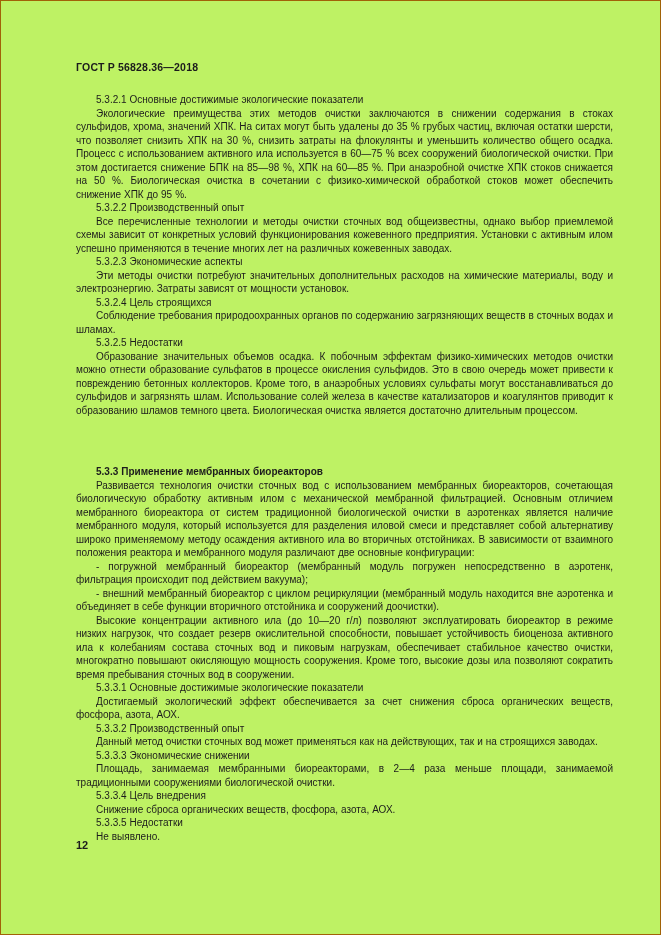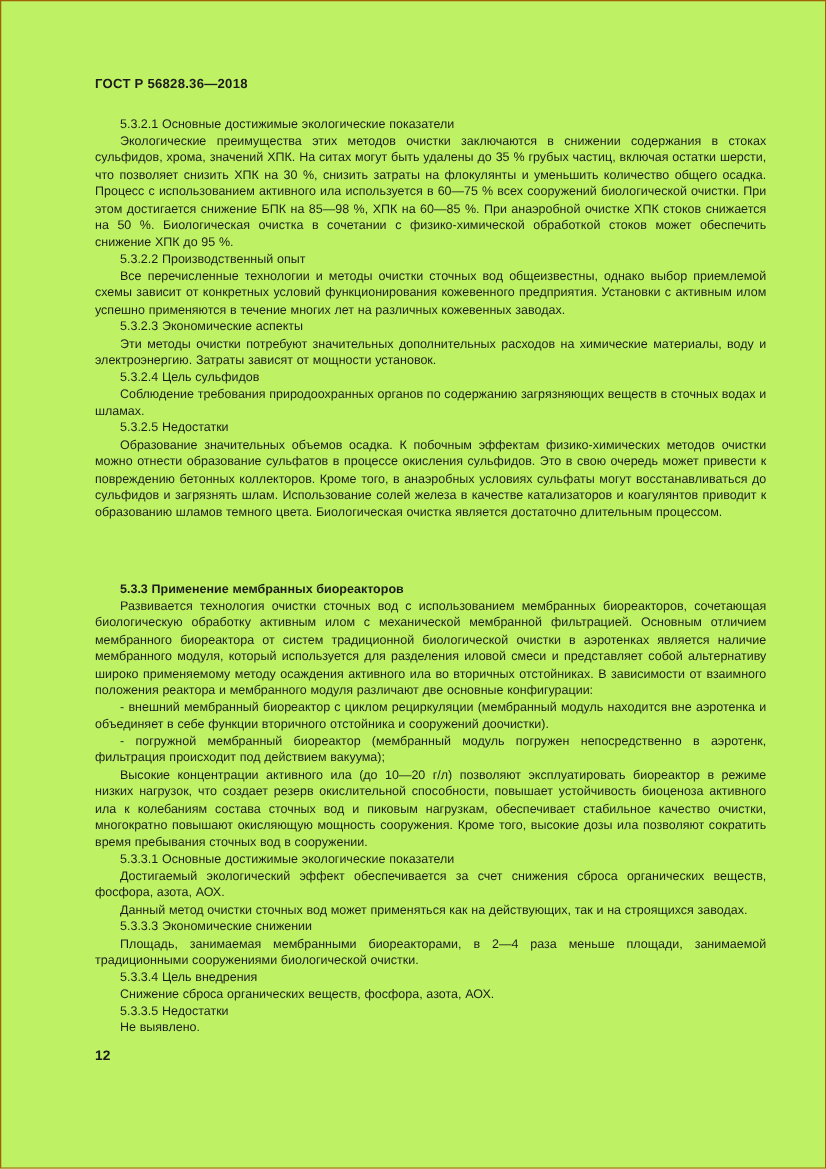--- a/index.html
+++ b/index.html
@@ -63,31 +63,32 @@
 <div class="page">
   <div class="doc-header">ГОСТ Р 56828.36—2018</div>
 
   <div class="doc-content">
       <p class="para sub">5.3.2.1 Основные достижимые экологические показатели</p>
       <p class="para body">Экологические преимущества этих методов очистки заключаются в снижении содержания в стоках сульфидов, хрома, значений ХПК. На ситах могут быть удалены до 35 % грубых частиц, включая остатки шерсти, что позволяет снизить ХПК на 30 %, снизить затраты на флокулянты и уменьшить количество общего осадка. Процесс с использованием активного ила используется в 60—75 % всех сооружений биологической очистки. При этом достигается снижение БПК на 85—98 %, ХПК на 60—85 %. При анаэробной очистке ХПК стоков снижается на 50 %. Биологическая очистка в сочетании с физико-химической обработкой стоков может обеспечить снижение ХПК до 95 %.</p>
       <p class="para sub">5.3.2.2 Производственный опыт</p>
       <p class="para body">Все перечисленные технологии и методы очистки сточных вод общеизвестны, однако выбор приемлемой схемы зависит от конкретных условий функционирования кожевенного предприятия. Установки с активным илом успешно применяются в течение многих лет на различных кожевенных заводах.</p>
       <p class="para sub">5.3.2.3 Экономические аспекты</p>
       <p class="para body">Эти методы очистки потребуют значительных дополнительных расходов на химические материалы, воду и электроэнергию. Затраты зависят от мощности установок.</p>
-      <p class="para sub">5.3.2.4 Цель сульфидов</p>
+      <p class="para sub">5.3.2.4 Цель строящихся</p>
       <p class="para body">Соблюдение требования природоохранных органов по содержанию загрязняющих веществ в сточных водах и шламах.</p>
       <p class="para sub">5.3.2.5 Недостатки</p>
       <p class="para body">Образование значительных объемов осадка. К побочным эффектам физико-химических методов очистки можно отнести образование сульфатов в процессе окисления сульфидов. Это в свою очередь может привести к повреждению бетонных коллекторов. Кроме того, в анаэробных условиях сульфаты могут восстанавливаться до сульфидов и загрязнять шлам. Использование солей железа в качестве катализаторов и коагулянтов приводит к образованию шламов темного цвета. Биологическая очистка является достаточно длительным процессом.</p>
       <p class="para bold">5.3.3 Применение мембранных биореакторов</p>
       <p class="para body">Развивается технология очистки сточных вод с использованием мембранных биореакторов, сочетающая биологическую обработку активным илом с механической мембранной фильтрацией. Основным отличием мембранного биореактора от систем традиционной биологической очистки в аэротенках является наличие мембранного модуля, который используется для разделения иловой смеси и представляет собой альтернативу широко применяемому методу осаждения активного ила во вторичных отстойниках. В зависимости от взаимного положения реактора и мембранного модуля различают две основные конфигурации:</p>
+      <p class="para body">- погружной мембранный биореактор (мембранный модуль погружен непосредственно в аэротенк, фильтрация происходит под действием вакуума);</p>
       <p class="para body">- внешний мембранный биореактор с циклом рециркуляции (мембранный модуль находится вне аэротенка и объединяет в себе функции вторичного отстойника и сооружений доочистки).</p>
-      <p class="para body">- погружной мембранный биореактор (мембранный модуль погружен непосредственно в аэротенк, фильтрация происходит под действием вакуума);</p>
       <p class="para body">Высокие концентрации активного ила (до 10—20 г/л) позволяют эксплуатировать биореактор в режиме низких нагрузок, что создает резерв окислительной способности, повышает устойчивость биоценоза активного ила к колебаниям состава сточных вод и пиковым нагрузкам, обеспечивает стабильное качество очистки, многократно повышают окисляющую мощность сооружения. Кроме того, высокие дозы ила позволяют сократить время пребывания сточных вод в сооружении.</p>
       <p class="para sub">5.3.3.1 Основные достижимые экологические показатели</p>
       <p class="para body">Достигаемый экологический эффект обеспечивается за счет снижения сброса органических веществ, фосфора, азота, АОХ.</p>
+      <p class="para sub">5.3.3.2 Производственный опыт</p>
       <p class="para body">Данный метод очистки сточных вод может применяться как на действующих, так и на строящихся заводах.</p>
       <p class="para sub">5.3.3.3 Экономические снижении</p>
       <p class="para body">Площадь, занимаемая мембранными биореакторами, в 2—4 раза меньше площади, занимаемой традиционными сооружениями биологической очистки.</p>
       <p class="para sub">5.3.3.4 Цель внедрения</p>
       <p class="para body">Снижение сброса органических веществ, фосфора, азота, АОХ.</p>
       <p class="para sub">5.3.3.5 Недостатки</p>
       <p class="para body">Не выявлено.</p>
     </div>
 
   <div class="doc-footer">12</div>

